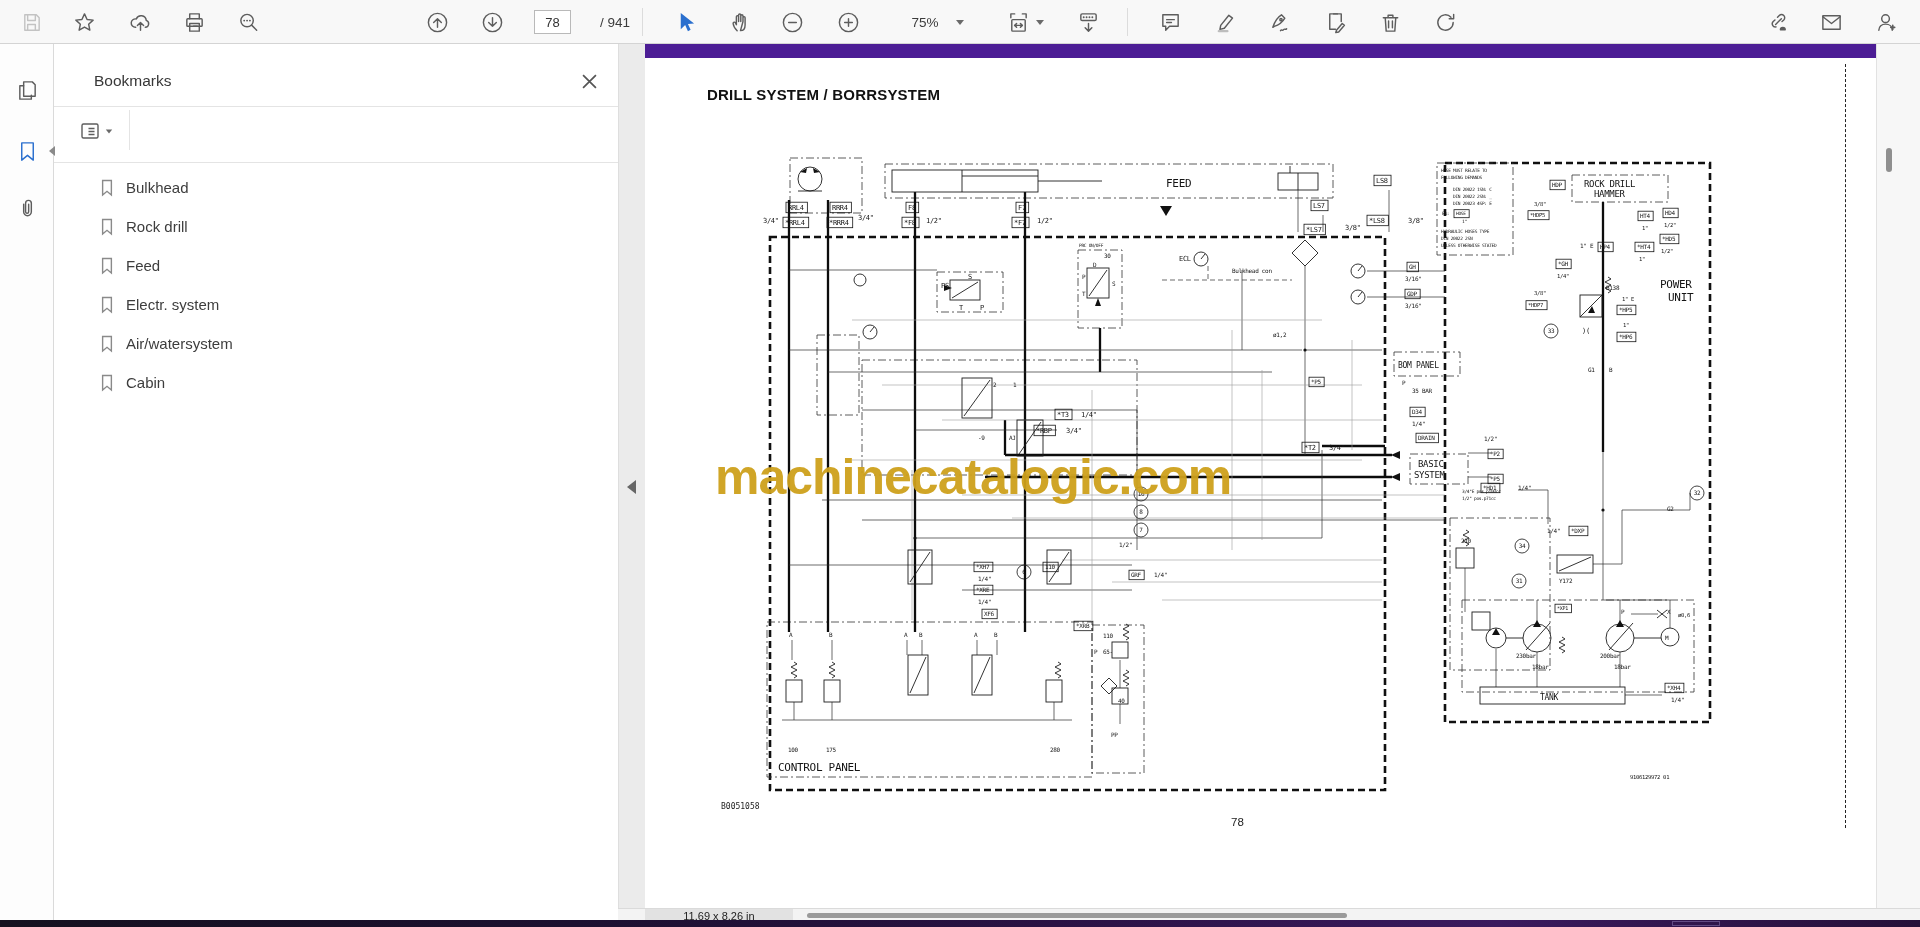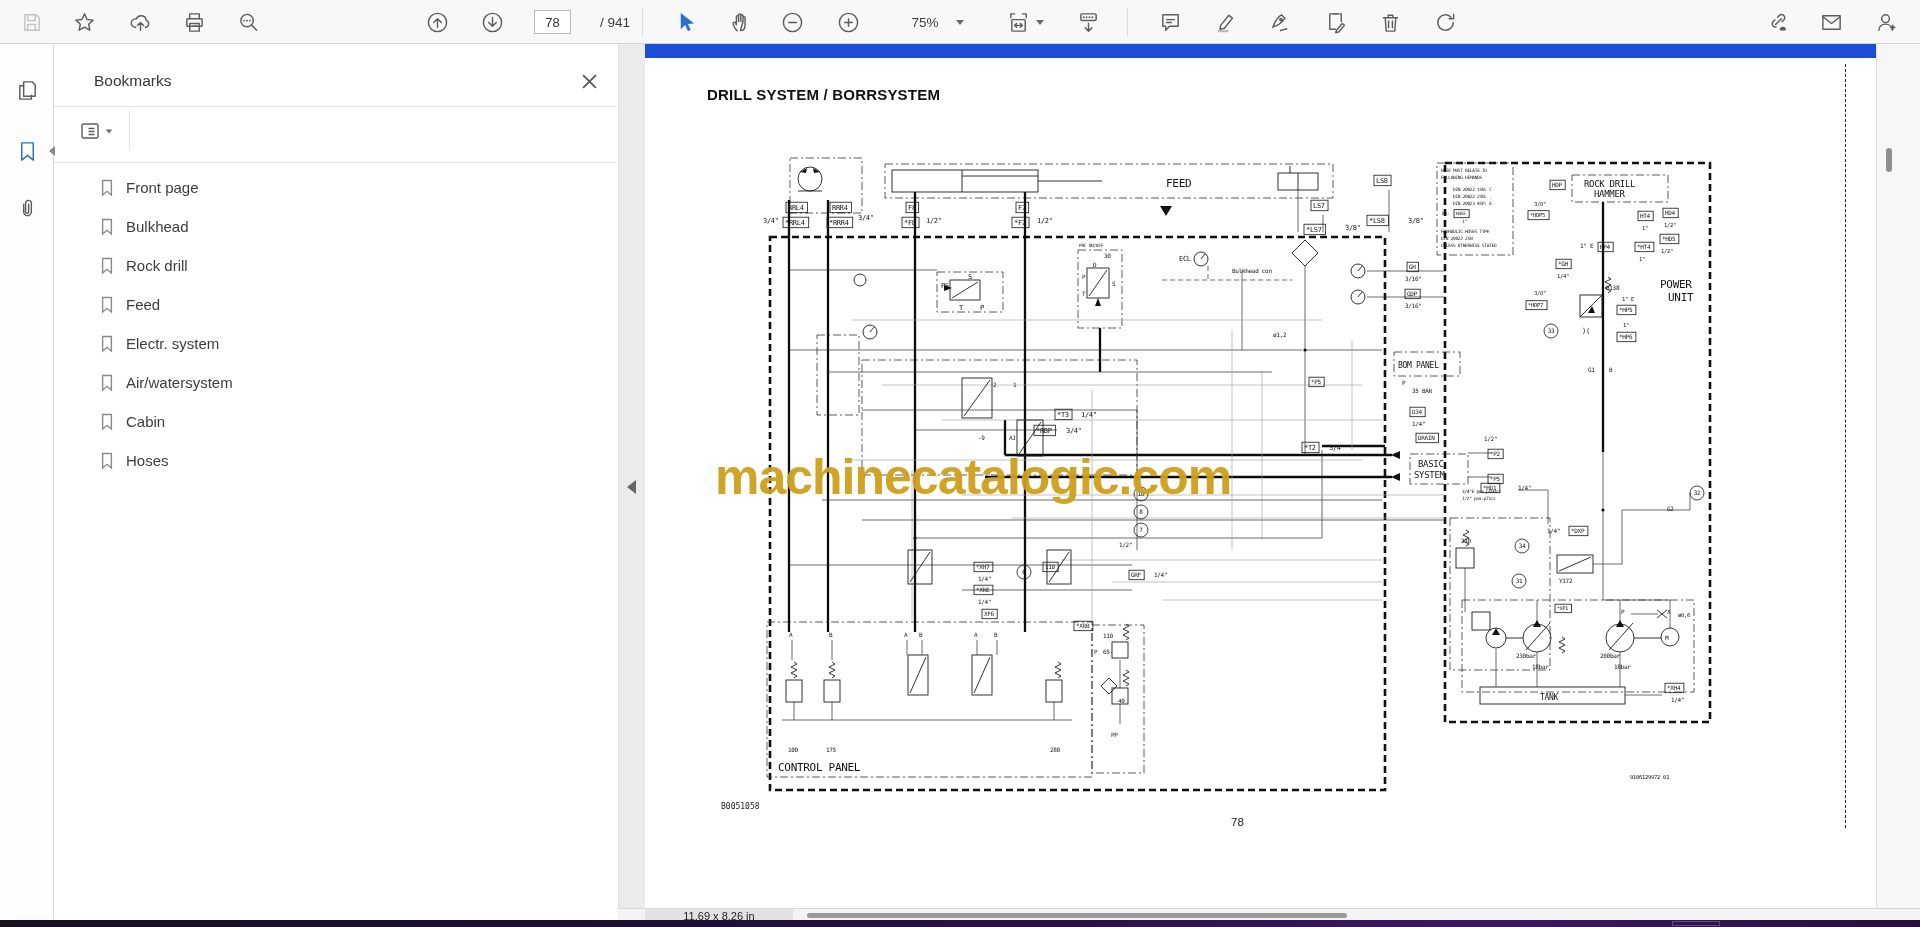--- a/index.html
+++ b/index.html
@@ -41,21 +41,21 @@
   .bm-ic{width:14px;height:18px;flex:0 0 14px;}
   .bm-label{margin-left:12px;font-size:15px;color:#3d3d3d;white-space:nowrap;}
   #panel-notch{position:absolute;left:49px;top:146px;width:0;height:0;border-top:5px solid transparent;
     border-bottom:5px solid transparent;border-right:6px solid #8a8a8a;z-index:45;}
 
   
   #gutter{position:absolute;left:618px;top:44px;width:27px;height:864px;background:#ebebeb;
     border-left:1px solid #dedede;z-index:20;}
   #nav-left{position:absolute;left:8px;top:436px;width:0;height:0;border-top:7px solid transparent;
     border-bottom:7px solid transparent;border-right:9px solid #666;cursor:pointer;}
-  #doc-pane{position:absolute;left:645px;top:44px;width:1231px;height:864px;background:#1d4ed8;}
+  #doc-pane{position:absolute;left:645px;top:44px;width:1231px;height:864px;background:#4c1d95;}
   #page{position:absolute;left:0px;top:14px;width:1231px;height:850px;background:#ffffff;overflow:hidden;}
   #doc-title{position:absolute;left:62px;top:28px;font-size:15px;font-weight:bold;color:#111;letter-spacing:.2px;}
   #watermark{position:absolute;left:70px;top:390px;font-size:50px;font-weight:bold;letter-spacing:-1px;
     opacity:.95;z-index:10;white-space:nowrap;}
   #doc-code{position:absolute;left:76px;top:744px;font-size:8px;color:#222;
     font-family:"DejaVu Sans Mono",monospace;}
   #page-label{position:absolute;left:586px;top:758px;font-size:11.5px;color:#222;}
   #fold-line{position:absolute;left:1200px;top:6px;height:764px;width:0;border-left:1.4px dashed #222;}
 
   
@@ -279,26 +279,20 @@
       <svg width="20" height="20" viewBox="0 0 20 20">
           <rect x="2" y="3" width="16" height="14" rx="1.5" fill="none" stroke="#5d5d5d" stroke-width="1.4"></rect>
           <path d="M5.5 7.5h.01M5.5 10.5h.01M5.5 13.5h.01" stroke="#5d5d5d" stroke-width="2"></path>
           <path d="M8.5 7.5h6M8.5 10.5h6M8.5 13.5h6" stroke="#5d5d5d" stroke-width="1.4"></path>
         </svg>
       <div class="caret" style="margin-left:5px;transform:scale(.8)"></div>
     </div>
     <div id="bm-vdiv"></div>
     <div class="bm-hdiv" style="top:118px"></div>
     <div id="bookmark-list">
-        <div class="bm-row">
-          <svg class="bm-ic" viewBox="0 0 16 20">
-            <path d="M3 1.5h10v16.5l-5-4.2-5 4.2z" fill="none" stroke="#8a8a8a" stroke-width="1.6"></path>
-          </svg>
-          <span class="bm-label">Front page</span>
-        </div>
         <div class="bm-row">
           <svg class="bm-ic" viewBox="0 0 16 20">
             <path d="M3 1.5h10v16.5l-5-4.2-5 4.2z" fill="none" stroke="#8a8a8a" stroke-width="1.6"></path>
           </svg>
           <span class="bm-label">Bulkhead</span>
         </div>
         <div class="bm-row">
           <svg class="bm-ic" viewBox="0 0 16 20">
             <path d="M3 1.5h10v16.5l-5-4.2-5 4.2z" fill="none" stroke="#8a8a8a" stroke-width="1.6"></path>
           </svg>
@@ -320,26 +314,20 @@
           <svg class="bm-ic" viewBox="0 0 16 20">
             <path d="M3 1.5h10v16.5l-5-4.2-5 4.2z" fill="none" stroke="#8a8a8a" stroke-width="1.6"></path>
           </svg>
           <span class="bm-label">Air/watersystem</span>
         </div>
         <div class="bm-row">
           <svg class="bm-ic" viewBox="0 0 16 20">
             <path d="M3 1.5h10v16.5l-5-4.2-5 4.2z" fill="none" stroke="#8a8a8a" stroke-width="1.6"></path>
           </svg>
           <span class="bm-label">Cabin</span>
-        </div>
-        <div class="bm-row">
-          <svg class="bm-ic" viewBox="0 0 16 20">
-            <path d="M3 1.5h10v16.5l-5-4.2-5 4.2z" fill="none" stroke="#8a8a8a" stroke-width="1.6"></path>
-          </svg>
-          <span class="bm-label">Hoses</span>
         </div>
       </div>
   </div>
 
   <div id="gutter">
     <div id="nav-left"></div>
   </div>
 
   <div id="doc-pane">
     <div id="page">

